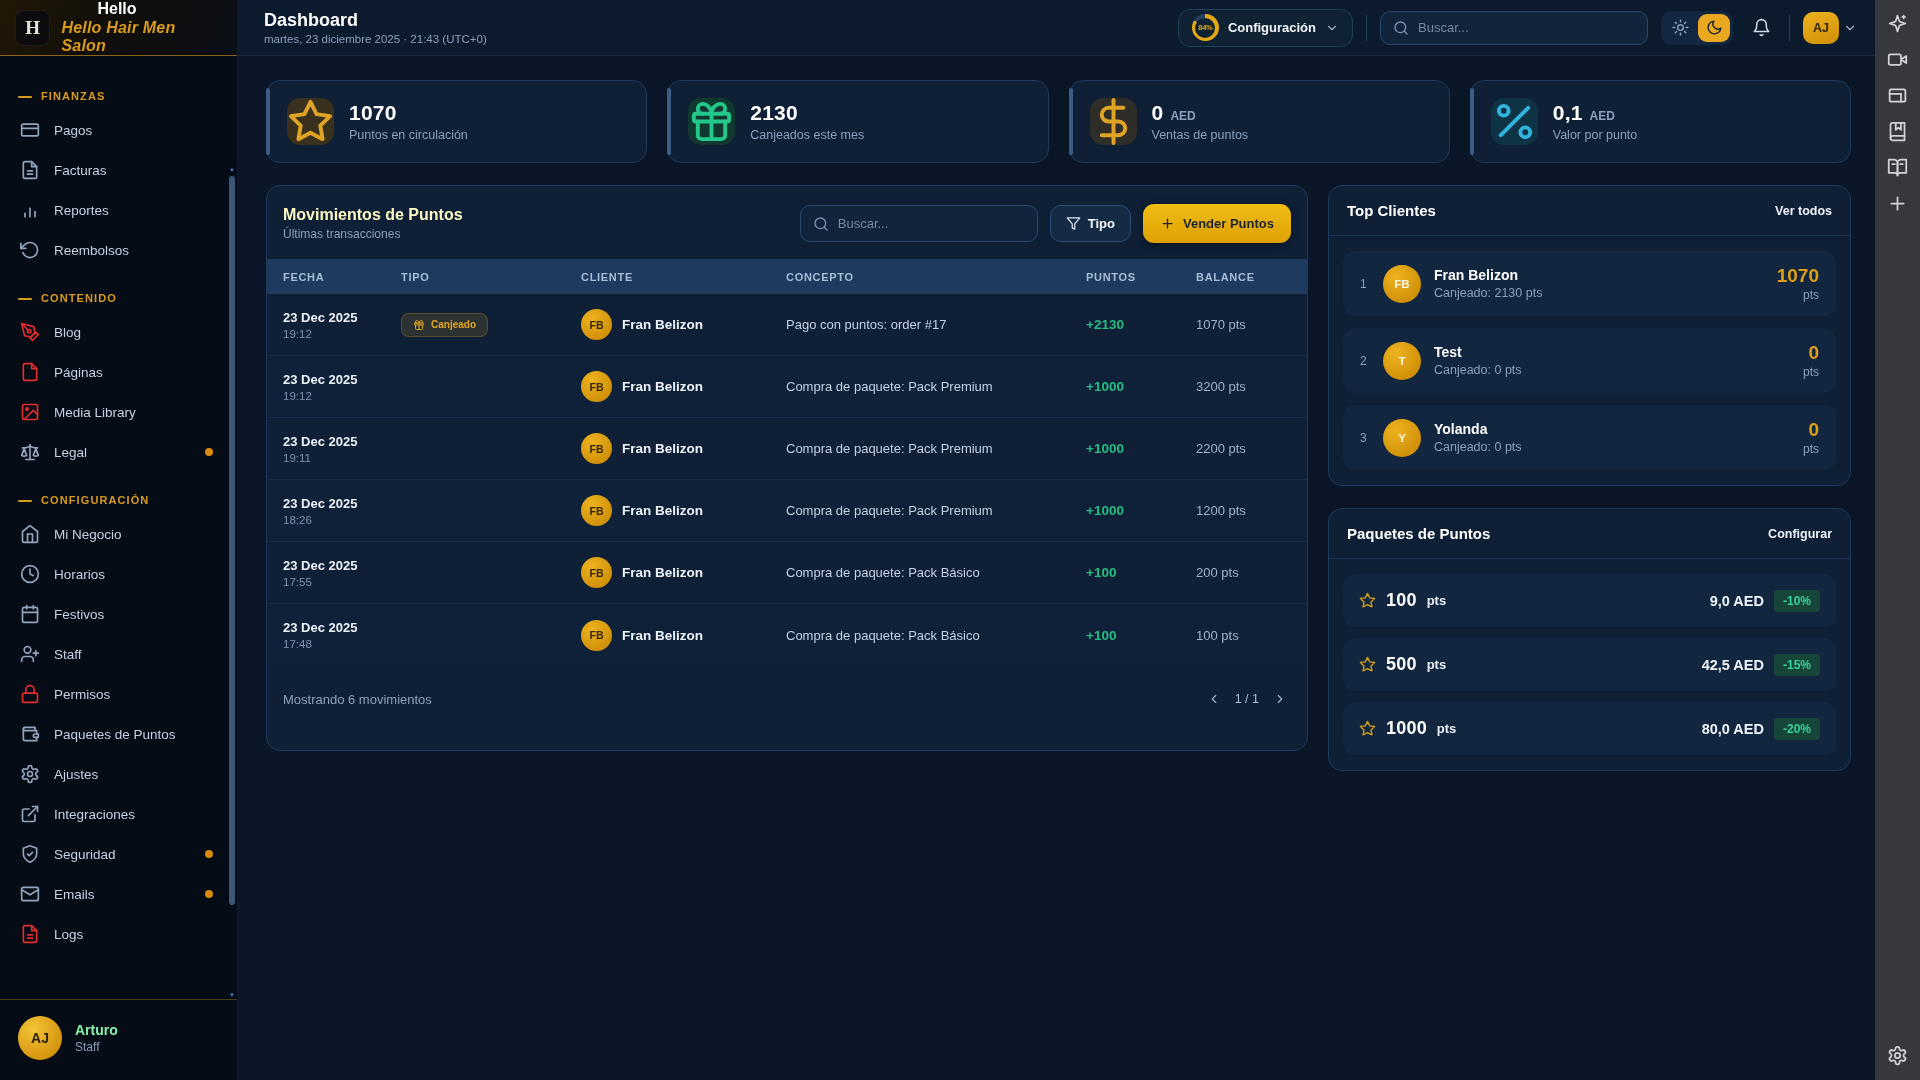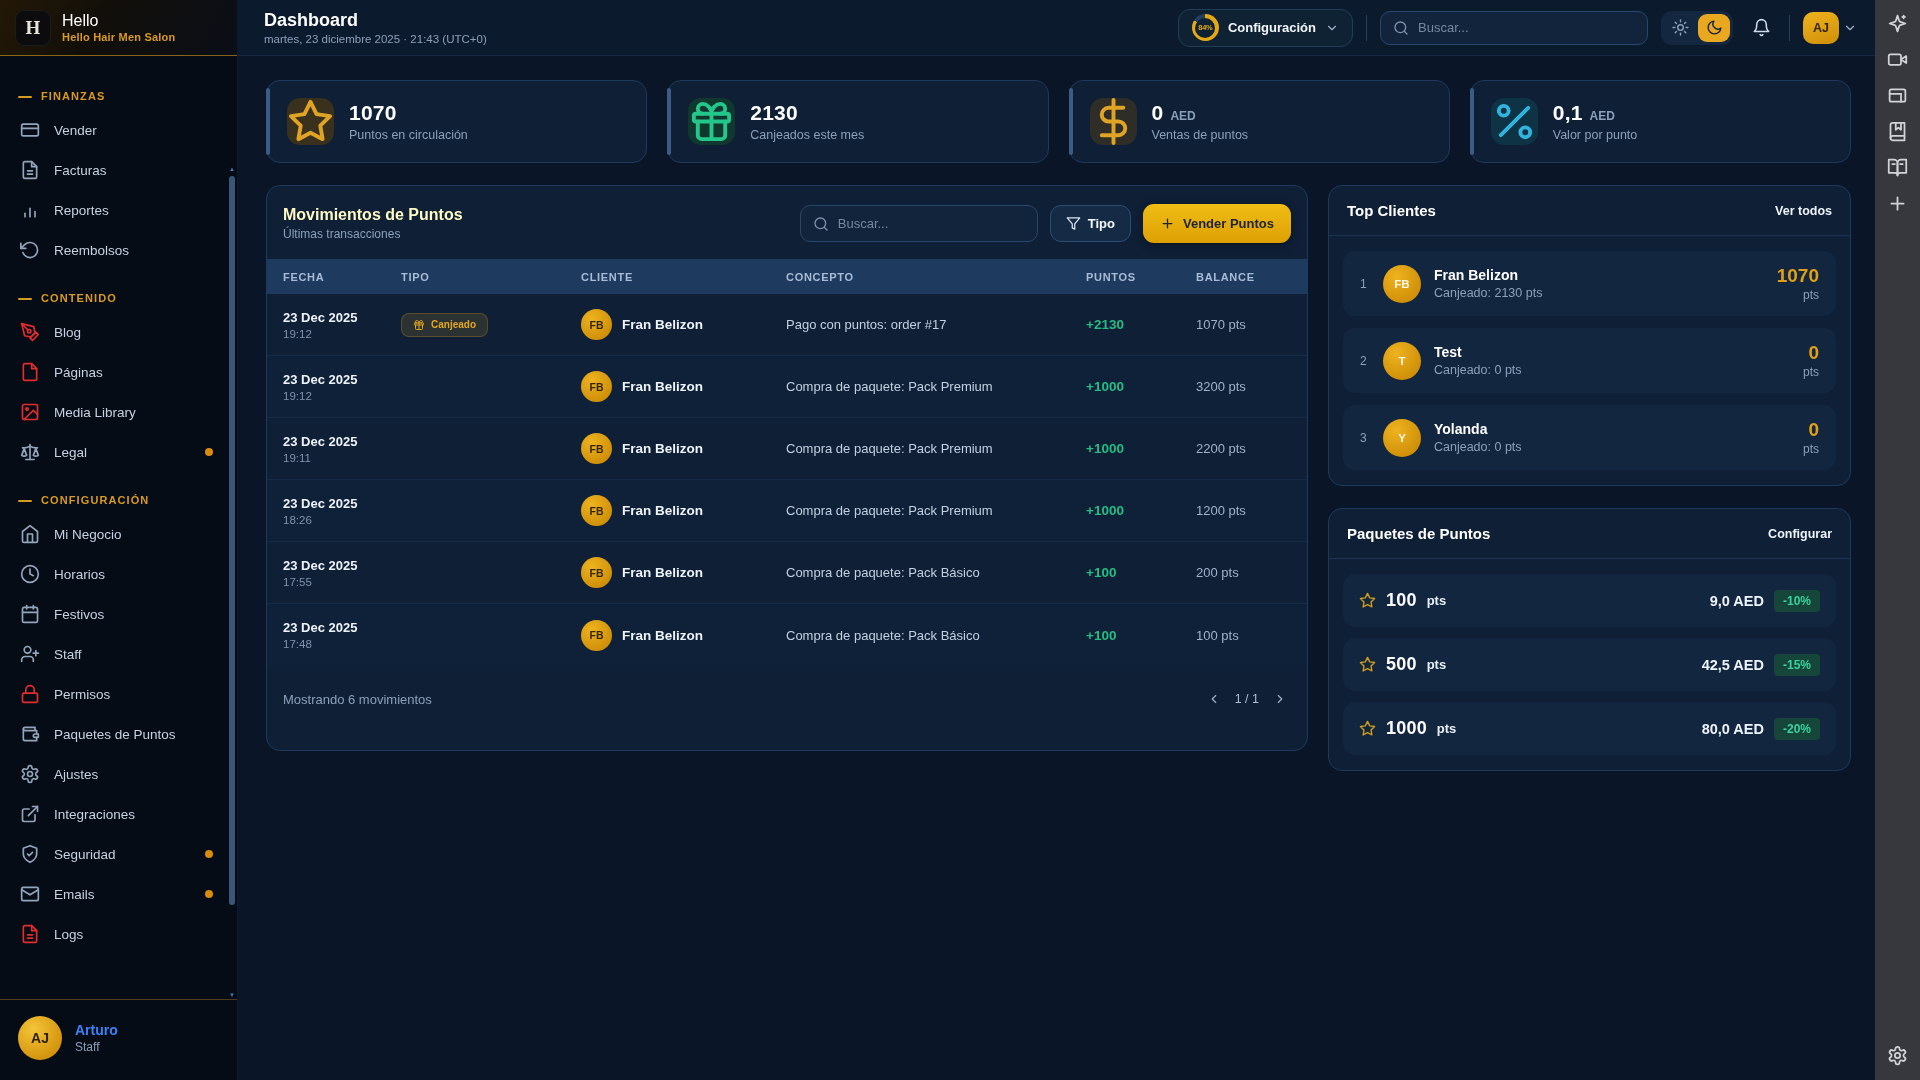--- a/index.html
+++ b/index.html
@@ -11,43 +11,43 @@
   svg { display:block; width:100%; height:100%; }
 
   
   .sidebar { width:238px; min-width:238px; background:#060c16; display:flex; flex-direction:column; position:relative; border-right:1px solid #0e1a2c; }
   .side-head { height:56px; display:flex; align-items:center; gap:11px; padding:0 15px;
     background:linear-gradient(120deg,#231806 0%,#120f0a 40%,#0a0e17 100%);
     border-bottom:1px solid rgba(217,155,30,.6); }
   .logo-box { width:36px; height:36px; border-radius:9px; background:#0c0c0e; border:1px solid #1c1c20;
     display:flex; align-items:center; justify-content:center; font-family:"Liberation Serif","DejaVu Serif",serif;
     color:#e9e4d8; font-size:19px; font-weight:bold; }
-  .brand-title { font-size:16px; font-weight:normal; color:#fff; line-height:1.15; }
-  .brand-sub { font-size:11px; color:#d99b1e; font-weight:600; letter-spacing:.2px; }
+  .brand-title { font-size:16px; font-weight:bold; color:#fff; line-height:1.15;margin-left:36px; }
+  .brand-sub { font-size:16px; color:#d99b1e; font-weight:600; letter-spacing:.2px;font-style:italic; }
 
   .side-nav { flex:1; padding:12px 0 6px; position:relative; overflow:hidden; }
   .nav-section { height:42px; display:flex; align-items:flex-end; padding:0 18px 8px; gap:9px;
     font-size:11px; font-weight:bold; letter-spacing:1.1px; color:#d99b1e; text-transform:uppercase; }
   .nav-section .dash { width:14px; height:2px; background:#d99b1e; margin-bottom:4px; border-radius:2px; }
   .nav-link { height:40px; display:flex; align-items:center; gap:14px; padding:0 20px; cursor:pointer; }
   .nav-icon { width:20px; height:20px; color:#93a5bc; flex:none; }
   .nav-icon.tone-red { color:#e12d2d; }
   .nav-label { font-size:13.5px; color:#c6d2e2; font-weight:500; flex:1; white-space:nowrap; }
   .nav-dot { width:8px; height:8px; border-radius:50%; background:#d98b0e; margin-right:4px; }
 
   .side-scrollbar { position:absolute; right:1px; top:168px; width:8px; height:828px; }
   .side-scrollbar .arrow { position:absolute; left:0; width:8px; font-size:6px; color:#4479c2; text-align:center; line-height:6px; }
   .side-scrollbar .arrow.up { top:-2px; }
   .side-scrollbar .arrow.dn { bottom:-2px; }
   .side-scrollbar .thumb { position:absolute; left:1px; top:8px; width:6px; height:88%; border-radius:4px; background:#3b5676; }
 
   .side-user { border-top:1px solid rgba(217,155,30,.35); padding:16px 18px 20px; display:flex; align-items:center; gap:13px; }
   .user-avatar { width:44px; height:44px; border-radius:50%; background:radial-gradient(circle at 35% 30%,#f4c437,#d3930d 75%);
     display:flex; align-items:center; justify-content:center; font-weight:bold; font-size:14px; color:#2e2104; }
-  .user-name { font-size:14px; font-weight:bold; color:#3b82f6;text-align:center; }
+  .user-name { font-size:14px; font-weight:bold; color:#86efac;text-align:center; }
   .user-role { font-size:12px; color:#8ba0ba; margin-top:2px; }
 
   
   .main { flex:1; display:flex; flex-direction:column; min-width:0; }
   .topbar { height:56px; min-height:56px; background:#0c1a2d; border-bottom:1px solid #152840;
     display:flex; align-items:center; padding:0 18px 0 26px; gap:14px; }
   .page-title { font-size:18px; font-weight:bold; color:#fff; line-height:1.2; }
   .page-sub { font-size:11.5px; color:#8ba0ba; margin-top:1px; }
   .topbar-right { margin-left:auto; display:flex; align-items:center; gap:13px; }
 
@@ -200,21 +200,21 @@
 
       <div class="nav-entry t-link">
 
         <div class="nav-link as-link">
           <span class="nav-icon tone-gray">
             <svg viewBox="0 0 24 24" fill="none" stroke="currentColor" stroke-width="2" stroke-linecap="round" stroke-linejoin="round">
               <rect x="2" y="5" width="20" height="14" rx="2"></rect>
               <line x1="2" y1="10" x2="22" y2="10"></line>
             </svg>
           </span>
-          <span class="nav-label">Vender</span>
+          <span class="nav-label">Pagos</span>
 
         </div>
       </div>
 
       <div class="nav-entry t-link">
 
         <div class="nav-link as-link">
           <span class="nav-icon tone-gray">
             <svg viewBox="0 0 24 24" fill="none" stroke="currentColor" stroke-width="2" stroke-linecap="round" stroke-linejoin="round">
               <path d="M14 2H6a2 2 0 0 0-2 2v16a2 2 0 0 0 2 2h12a2 2 0 0 0 2-2V8z"></path>

